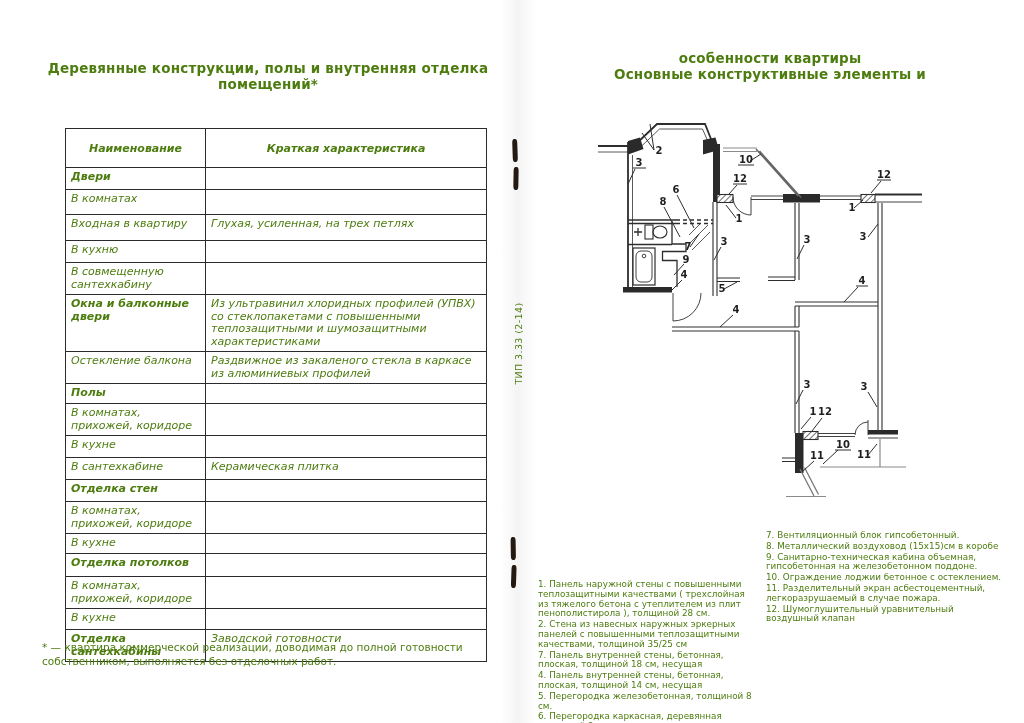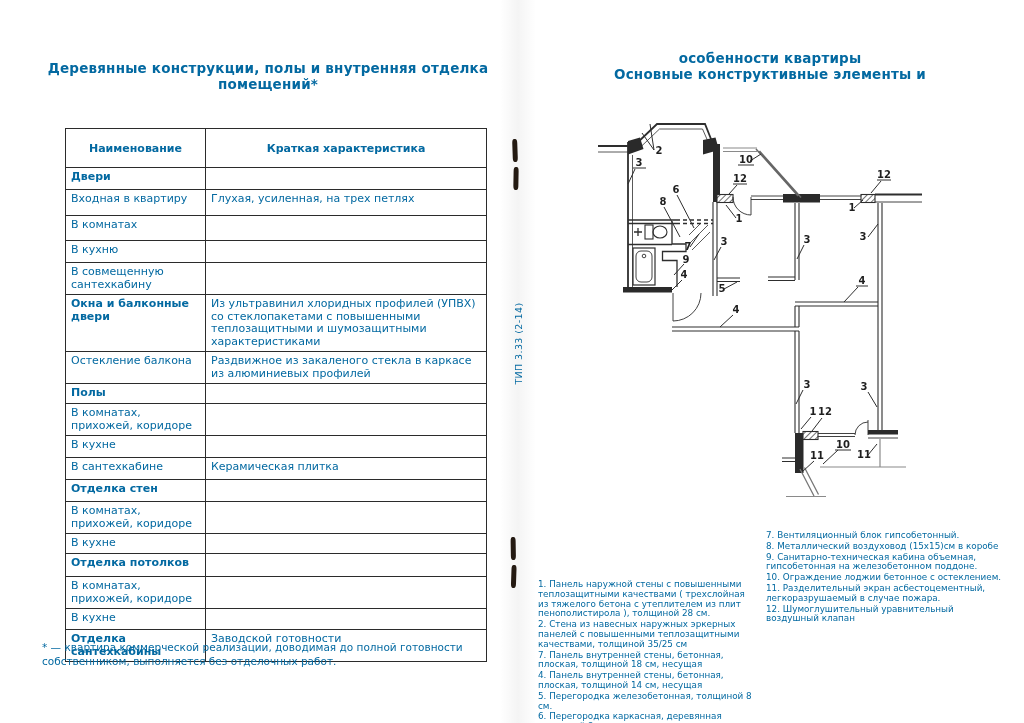--- a/index.html
+++ b/index.html
@@ -1,27 +1,27 @@
 <!DOCTYPE html>
 <html><head>
 <meta charset="utf-8">
 <style>
   html,body{margin:0;padding:0;background:#e8e8e8;}
   #page{position:relative;width:1024px;height:723px;background:#ffffff;overflow:hidden;
-        font-family:"DejaVu Sans","Liberation Sans",sans-serif;color:#0369a1;}
+        font-family:"DejaVu Sans","Liberation Sans",sans-serif;color:#4d7c0f;}
   
   #fold{position:absolute;left:500px;top:0;width:36px;height:723px;
         background:linear-gradient(90deg,rgba(0,0,0,0) 0%,rgba(0,0,0,.045) 50%,rgba(0,0,0,0) 100%);}
   .title{position:absolute;font-weight:bold;font-size:13.5px;line-height:16px;text-align:center;letter-spacing:.2px;}
   #title-left{left:40px;top:60px;width:456px;}
   #title-right{left:560px;top:50px;width:420px;}
   
   #spec-table{position:absolute;left:65px;top:128px;border-collapse:collapse;table-layout:fixed;
               width:421px;font-size:11px;}
-  #spec-table th,#spec-table td{border:1.2px solid #2b2b2b;vertical-align:top;padding:3px 5px;overflow:hidden;}
+  #spec-table th,#spec-table td{border:1.2px solid #2b2b2b;vertical-align:top;padding:3px 5px;overflow:hidden;font-style:italic;}
   #spec-table{border:1.6px solid #2b2b2b;}
   #spec-table th{height:32px;vertical-align:middle;text-align:center;font-weight:bold;font-size:11px;}
   #spec-table col.c1{width:140px;} #spec-table col.c2{width:281px;}
   #spec-table tr.bold td:first-child{font-weight:bold;}
   #spec-table td{line-height:12.5px;}
   
   #footnote{position:absolute;left:42px;top:640px;width:462px;font-size:10.5px;line-height:14px;}
   
   #type-note{position:absolute;left:468px;top:338px;width:100px;text-align:center;
              transform:rotate(-90deg);font-size:9.5px;letter-spacing:.4px;white-space:nowrap;}
@@ -63,27 +63,27 @@
       <tr>
         <th>Наименование</th>
         <th>Краткая характеристика</th>
       </tr>
     </thead>
     <tbody id="spec-rows">
         <tr class="bold" style="height: 22px;">
           <td>Двери</td>
           <td></td>
         </tr>
+        <tr style="height: 25px;">
+          <td>В комнатах</td>
+          <td></td>
+        </tr>
         <tr style="height: 26px;">
           <td>Входная в квартиру</td>
           <td>Глухая, усиленная, на трех петлях</td>
-        </tr>
-        <tr style="height: 25px;">
-          <td>В комнатах</td>
-          <td></td>
         </tr>
         <tr style="height: 22px;">
           <td>В кухню</td>
           <td></td>
         </tr>
         <tr style="height: 21px;">
           <td>В совмещенную сантехкабину</td>
           <td></td>
         </tr>
         <tr class="bold" style="height: 28px;">

